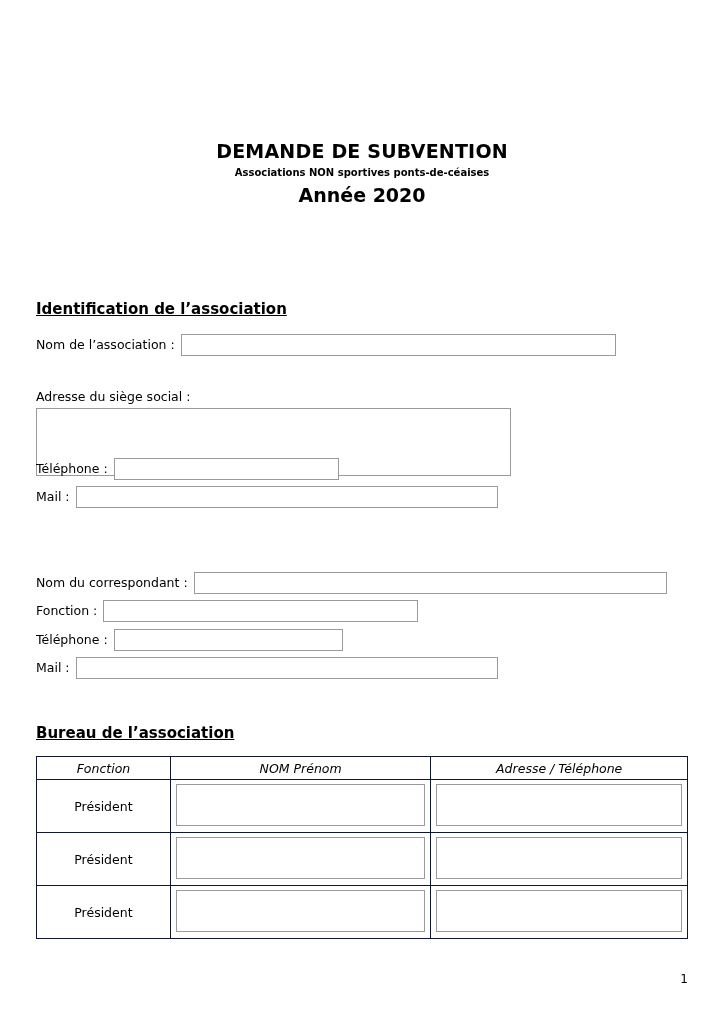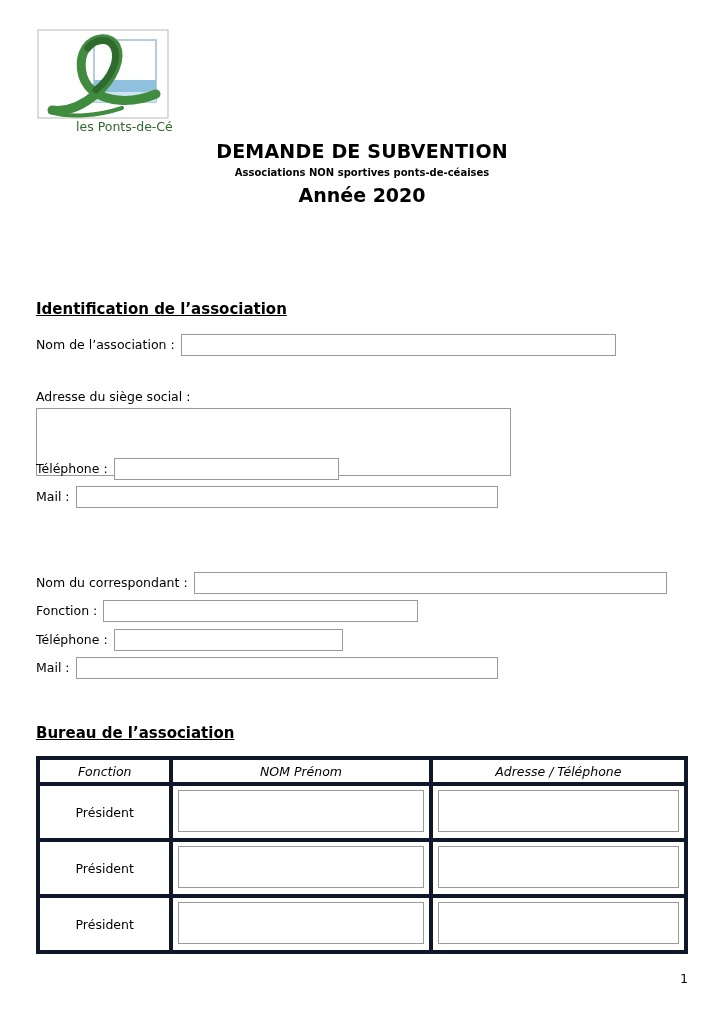--- a/index.html
+++ b/index.html
@@ -132,21 +132,21 @@
   .bureau-table {
     position: absolute;
     left: 36px;
     top: 756px;
     width: 652px;
     border-collapse: collapse;
     font-size: 12.5px;
   }
   .bureau-table th,
   .bureau-table td {
-    border: 4px solid #0f172a;
+    border: 1px solid #0f172a;
     padding: 0;
     margin-left: 45px;
   }
   .bureau-table th {
     font-style: italic;
     font-weight: normal;
     height: 22px;
     font-size: 12.5px;
     text-align: center;
   }
@@ -181,32 +181,20 @@
     right: 36px;
     top: 972px;
     font-size: 12px;
   }
 </style>
 </head>
 <body>
 
 <div class="page">
 
-  <div class="logo-wrap">
-    <svg class="logo-svg" width="148" height="108" viewBox="0 0 148 108">
-      <rect x="2" y="2" width="130" height="88" fill="#ffffff" stroke="#b9b9b9" stroke-width="1"></rect>
-      <rect x="58" y="12" width="62" height="62" fill="#ffffff" stroke="#9fbfd8" stroke-width="1.5"></rect>
-      <rect x="58" y="52" width="62" height="12" fill="#8fc0dd"></rect>
-      <rect x="58" y="64" width="62" height="10" fill="#cfe4f1"></rect>
-      <path d="M16 82 C 30 84, 46 78, 60 66 C 78 51, 86 30, 80 18 C 75 8, 58 8, 50 20 C 42 32, 44 52, 56 62 C 70 74, 96 76, 120 66" fill="none" stroke="#3f8c3f" stroke-width="9" stroke-linecap="round"></path>
-      <path d="M52 20 C 60 10, 74 10, 78 20 C 83 31, 76 49, 60 62" fill="none" stroke="#2f6b2d" stroke-width="7" stroke-linecap="round"></path>
-      <path d="M14 84 C 34 90, 62 88, 86 80" fill="none" stroke="#3f8c3f" stroke-width="4" stroke-linecap="round"></path>
-      <text x="40" y="103" font-family="DejaVu Sans, Liberation Sans, sans-serif" font-size="12.5" fill="#2f6b2d">les Ponts-de-Cé</text>
-    </svg>
-  </div>
 
   <div class="titles">
     <div class="title-main">DEMANDE DE SUBVENTION</div>
     <div class="title-sub">Associations NON sportives ponts-de-céaises</div>
     <div class="title-year">Année 2020</div>
   </div>
 
 
   <div class="section-heading" id="sec-identification">Identification de l’association</div>
 

